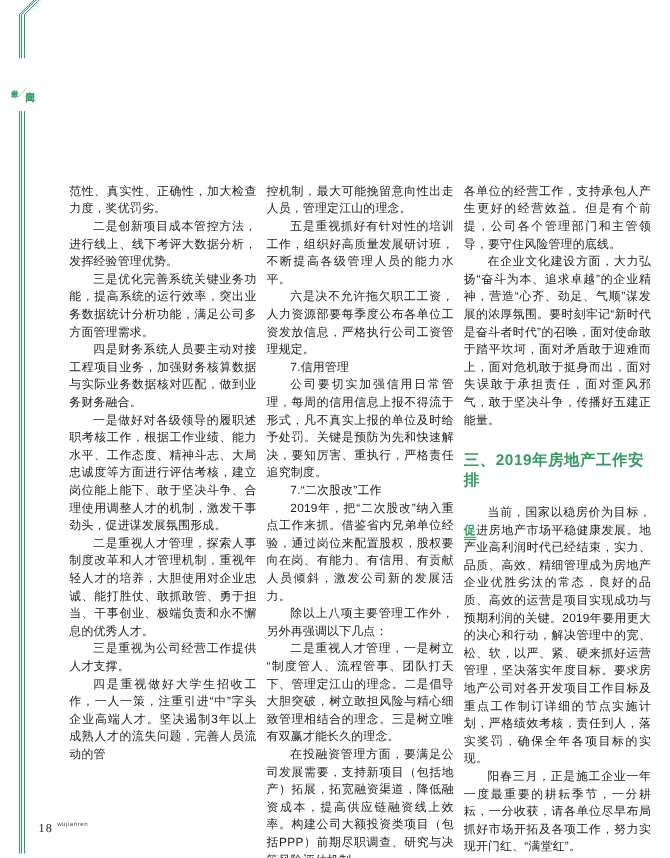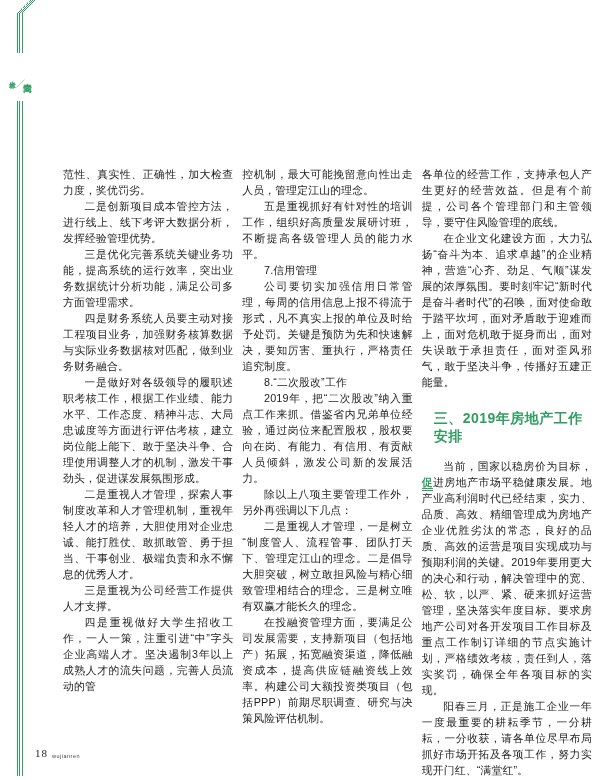--- a/index.html
+++ b/index.html
@@ -37,29 +37,29 @@
     position:absolute;left:63px;top:166px;right:17px;
     display:flex;gap:9px;
   }
   .column{flex:1;min-width:0;}
   .para{
     margin:0;font-size:10.8px;line-height:16px;color:#1c1c1c;
     text-align:justify;letter-spacing:0.2px;word-break:break-all;
   }
   .para.indent{text-indent:2em;}
   .sec-heading{
-    margin:19px 0 13px 12px;font-size:14px;font-weight:600;
+    margin:19px 0 13px 0;font-size:14px;font-weight:600;
     color:#2f9e60;letter-spacing:0.5px;line-height:1.3;
   }
   .mark{
     color:#2f9e60;border-bottom:3px double #2f9e60;font-weight:bold;
   }
 
   
-  .footer{position:absolute;left:35px;top:747px;display:flex;align-items:flex-end;gap:4px;color:#222;}
+  .footer{position:absolute;left:35px;top:747px;display:flex;align-items:flex-start;gap:4px;color:#222;}
   .pagenum{font-size:11px;letter-spacing:1px;font-family:"Liberation Serif",serif;}
   .brand{font-size:5.5px;color:#444;letter-spacing:0.5px;}
 </style>
 </head>
 <body>
 
 <div class="page">
 
   <div>
     <div class="stripe-top"></div>
@@ -79,23 +79,24 @@
         <p class="para indent">三是优化完善系统关键业务功能，提高系统的运行效率，突出业务数据统计分析功能，满足公司多方面管理需求。</p>
         <p class="para indent">四是财务系统人员要主动对接工程项目业务，加强财务核算数据与实际业务数据核对匹配，做到业务财务融合。</p>
         <p class="para indent">一是做好对各级领导的履职述职考核工作，根据工作业绩、能力水平、工作态度、精神斗志、大局忠诚度等方面进行评估考核，建立岗位能上能下、敢于坚决斗争、合理使用调整人才的机制，激发干事劲头，促进谋发展氛围形成。</p>
         <p class="para indent">二是重视人才管理，探索人事制度改革和人才管理机制，重视年轻人才的培养，大胆使用对企业忠诚、能打胜仗、敢抓敢管、勇于担当、干事创业、极端负责和永不懈息的优秀人才。</p>
         <p class="para indent">三是重视为公司经营工作提供人才支撑。</p>
         <p class="para indent">四是重视做好大学生招收工作，一人一策，注重引进“中”字头企业高端人才。坚决遏制3年以上成熟人才的流失问题，完善人员流动的管</p>
       </div>
       <div class="column">
         <p class="para">控机制，最大可能挽留意向性出走人员，管理定江山的理念。</p>
         <p class="para indent">五是重视抓好有针对性的培训工作，组织好高质量发展研讨班，不断提高各级管理人员的能力水平。</p>
+        <p class="para indent">六是决不允许拖欠职工工资，人力资源部要每季度公布各单位工资发放信息，严格执行公司工资管理规定。</p>
         <p class="para indent">7.信用管理</p>
         <p class="para indent">公司要切实加强信用日常管理，每周的信用信息上报不得流于形式，凡不真实上报的单位及时给予处罚。关键是预防为先和快速解决，要知厉害、重执行，严格责任追究制度。</p>
-        <p class="para indent">8.“二次股改”工作</p>
+        <p class="para indent">7.“二次股改”工作</p>
         <p class="para indent">2019年，把“二次股改”纳入重点工作来抓。借鉴省内兄弟单位经验，通过岗位来配置股权，股权要向在岗、有能力、有信用、有贡献人员倾斜，激发公司新的发展活力。</p>
         <p class="para indent">除以上八项主要管理工作外，另外再强调以下几点：</p>
         <p class="para indent">二是重视人才管理，一是树立“制度管人、流程管事、团队打天下、管理定江山的理念。二是倡导大胆突破，树立敢担风险与精心细致管理相结合的理念。三是树立唯有双赢才能长久的理念。</p>
         <p class="para indent">在投融资管理方面，要满足公司发展需要，支持新项目（包括地产）拓展，拓宽融资渠道，降低融资成本，提高供应链融资线上效率。构建公司大额投资类项目（包括PPP）前期尽职调查、研究与决策风险评估机制。</p>
       </div>
       <div class="column">
         <p class="para">各单位的经营工作，支持承包人产生更好的经营效益。但是有个前提，公司各个管理部门和主管领导，要守住风险管理的底线。</p>
         <p class="para indent">在企业文化建设方面，大力弘扬“奋斗为本、追求卓越”的企业精神，营造“心齐、劲足、气顺”谋发展的浓厚氛围。要时刻牢记“新时代是奋斗者时代”的召唤，面对使命敢于踏平坎坷，面对矛盾敢于迎难而上，面对危机敢于挺身而出，面对失误敢于承担责任，面对歪风邪气，敢于坚决斗争，传播好五建正能量。</p>
         <h3 class="sec-heading">三、2019年房地产工作安排</h3>
         <p class="para indent">当前，国家以稳房价为目标，<span class="mark">促</span>进房地产市场平稳健康发展。地产业高利润时代已经结束，实力、品质、高效、精细管理成为房地产企业优胜劣汰的常态，良好的品质、高效的运营是项目实现成功与预期利润的关键。2019年要用更大的决心和行动，解决管理中的宽、松、软，以严、紧、硬来抓好运营管理，坚决落实年度目标。要求房地产公司对各开发项目工作目标及重点工作制订详细的节点实施计划，严格绩效考核，责任到人，落实奖罚，确保全年各项目标的实现。</p>

